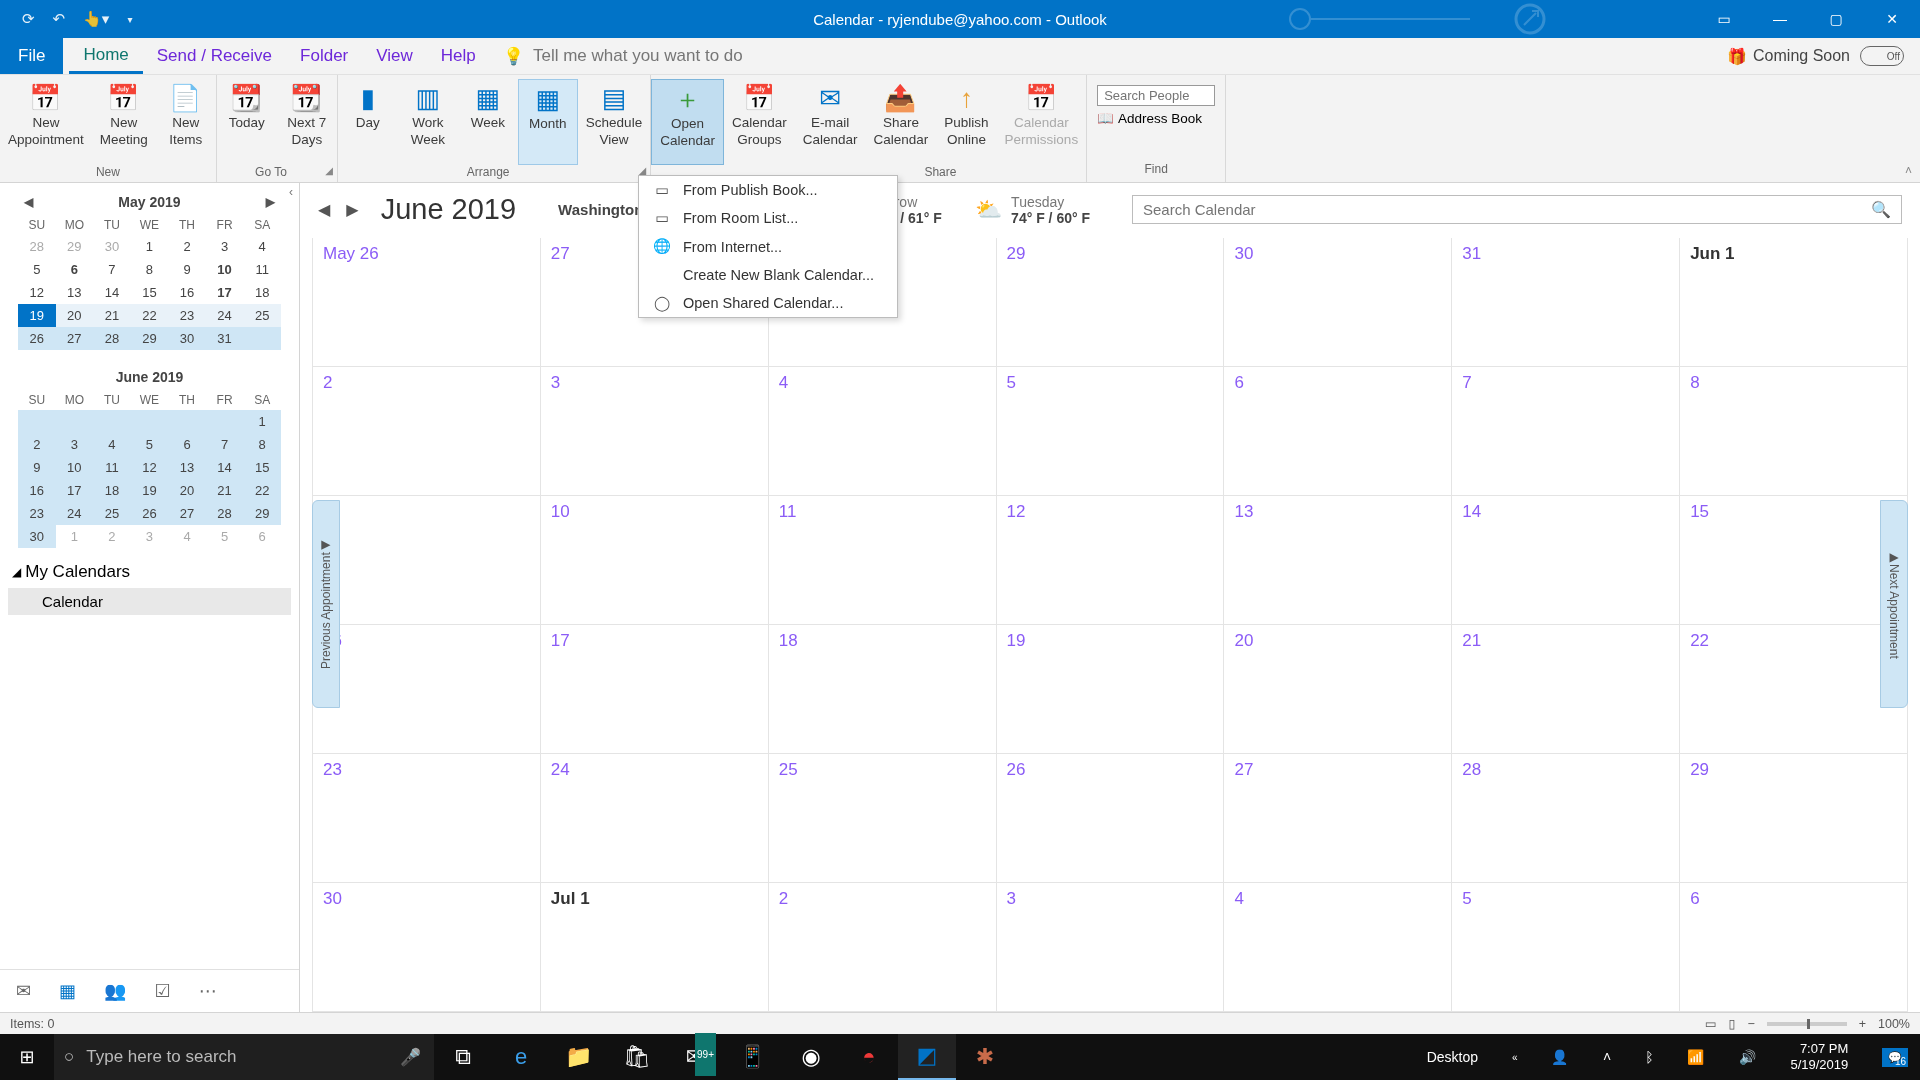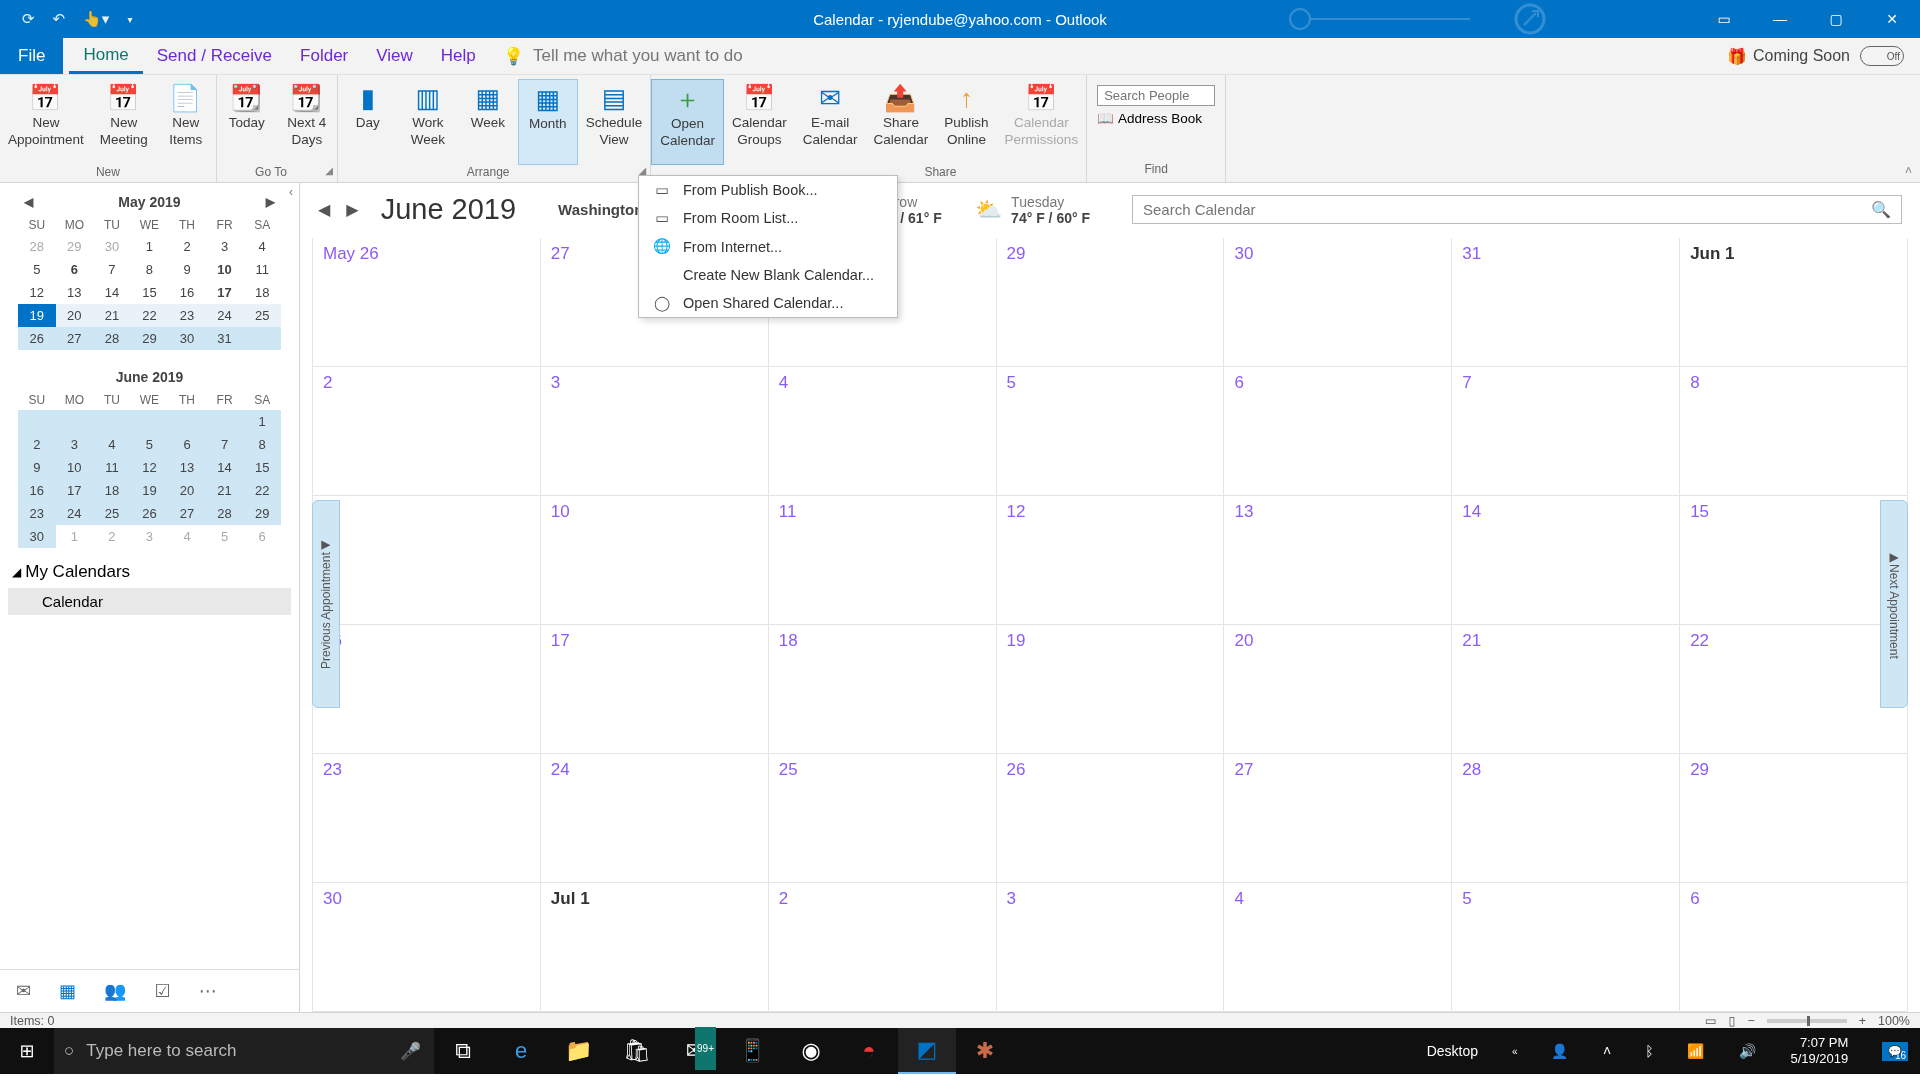--- a/index.html
+++ b/index.html
@@ -84,21 +84,21 @@
 .weeks { display:flex; flex-direction:column; flex:1; }
 .weekrow { display:flex; flex:1; }
 .daycell { flex:1; border-right:1px solid #e4e4e4; border-bottom:1px solid #e4e4e4; padding:6px 10px; font-size:17px; color:#8b5cf6; }
 .daycell:first-child { border-left:1px solid #e4e4e4; }
 .daycell.bold { font-weight:700; color:#333; }
 .prev-appt, .next-appt { position:absolute; top:262px; width:28px; height:208px; background:#cfe6f5; border:1px solid #a7cbe4; writing-mode:vertical-rl; text-align:center; font-size:12px; color:#555; display:flex; align-items:center; justify-content:center; }
 .prev-appt { left:0; transform:rotate(180deg); border-radius:0 6px 6px 0;}
 .next-appt { right:0; border-radius:0 6px 6px 0;}
 
 
-.statusbar { height:16px; background:#f3f3f3; border-top:1px solid #d4d4d4; display:flex; align-items:center; font-size:12.5px; color:#555; padding:0 10px; }
+.statusbar { height:22px; background:#f3f3f3; border-top:1px solid #d4d4d4; display:flex; align-items:center; font-size:12.5px; color:#555; padding:0 10px; }
 .statusbar .right { margin-left:auto; display:flex; align-items:center; gap:12px; }
 
 
 .taskbar { height:46px; background:#101010; display:flex; align-items:center; color:#fff; }
 .task-start { width:54px; height:100%; display:flex; align-items:center; justify-content:center; font-size:18px; }
 .task-search { display:flex; align-items:center; background:#1f1f1f; height:100%; width:380px; padding:0 10px; gap:12px; color:#bbb; font-size:17px; position:relative; }
 .task-search .mic { position:absolute; right:12px; }
 .task-icons { display:flex; height:100%; }
 .task-icons .ti { width:58px; display:flex; align-items:center; justify-content:center; font-size:22px; position:relative; }
 .task-icons .ti.active { border-bottom:2px solid #76b9ed; background:#222; }
@@ -176,21 +176,21 @@
     <div class="ribbon-group-label">New</div>
   </div>
   <div class="ribbon-group">
     <div class="ribbon-group-body">
       <div class="rib-btn">
           <div class="ico">📆</div>
           <span>Today</span>
         </div>
       <div class="rib-btn">
           <div class="ico">📆</div>
-          <span style="white-space:pre-line">Next 4
+          <span style="white-space:pre-line">Next 7
 Days</span>
         </div>
     </div>
     <div class="ribbon-group-label"><span>Go To</span><span class="launcher">◢</span></div>
   </div>
   <div class="ribbon-group">
     <div class="ribbon-group-body">
       <div class="rib-btn">
           <div class="ico">▮</div>
           <span>Day</span>

